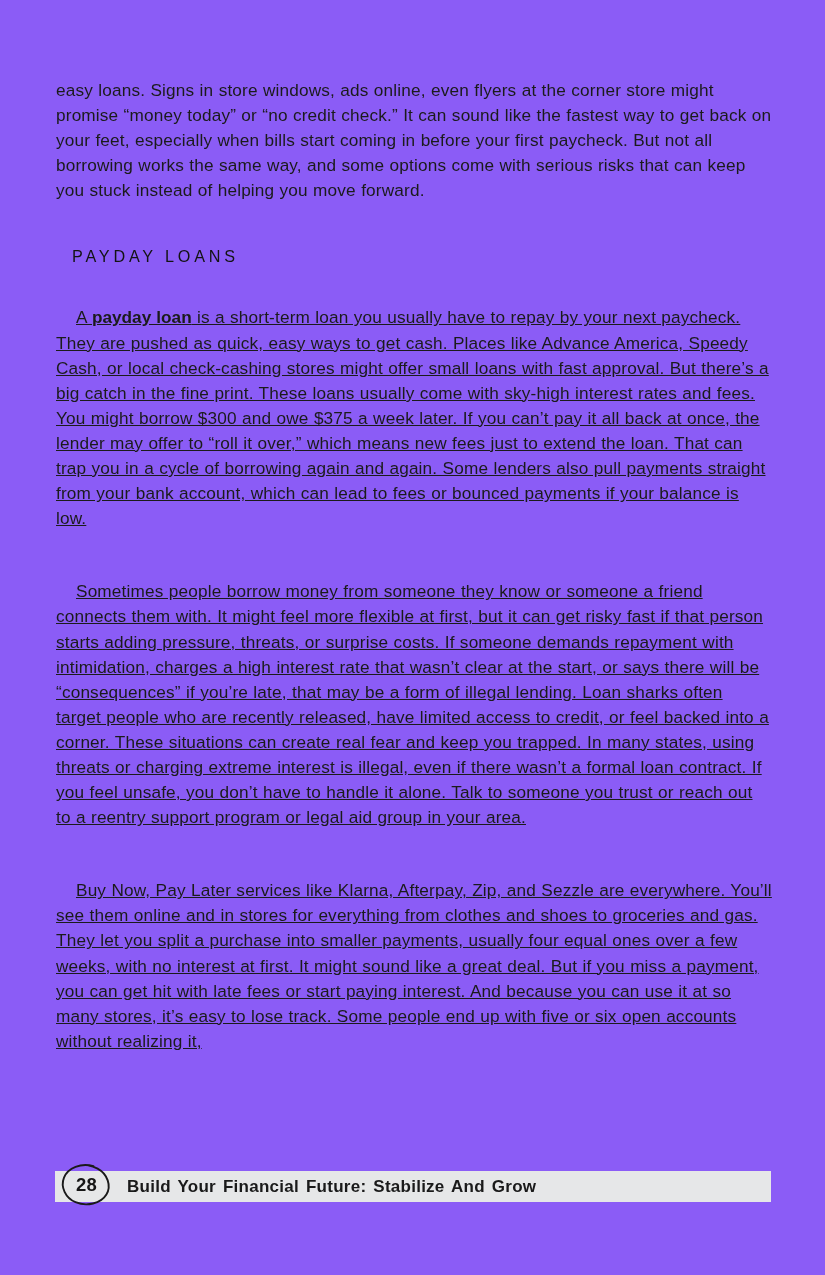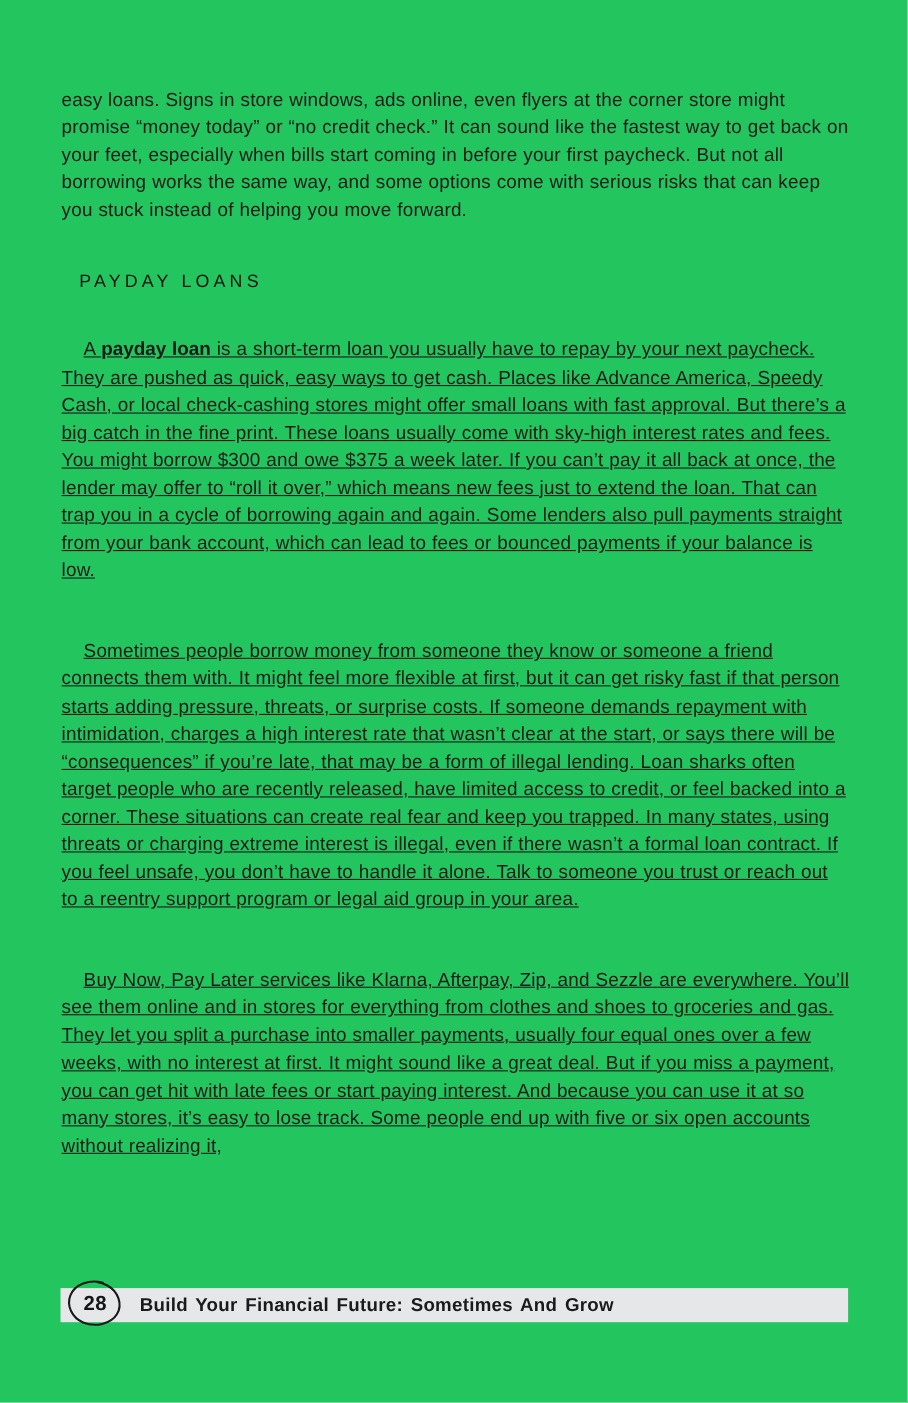--- a/index.html
+++ b/index.html
@@ -15,21 +15,21 @@
     color: #1a1a1a;
     overflow: hidden;
   }
 
   .page {
     position: absolute;
     left: 0;
     top: 0;
     width: 825px;
     height: 1275px;
-    background: #22c55e;
+    background: #8b5cf6;
   }
 
   .content {
     position: absolute;
     left: 56px;
     top: 78px;
     width: 716px;
   }
 
   p.body-text {
@@ -171,17 +171,17 @@
       <svg viewBox="0 0 58 52" xmlns="http://www.w3.org/2000/svg">
         <path d="M36.5 7.2 C 24.0 3.6, 11.0 8.8, 7.0 18.6
                  C 3.2 28.0, 8.5 38.9, 18.5 43.2
                  C 29.5 47.9, 44.0 44.6, 49.4 35.6
                  C 54.6 26.9, 50.6 15.0, 40.6 9.6
                  C 37.6 8.0, 34.2 6.9, 31.0 6.4" fill="none" stroke="#1a1a1a" stroke-width="1.9" stroke-linecap="round" stroke-linejoin="round"></path>
       </svg>
       <div class="page-number-text">28</div>
     </div>
 
-    <div class="running-title">Build Your Financial Future: Sometimes And Grow</div>
+    <div class="running-title">Build Your Financial Future: Stabilize And Grow</div>
 
   </div>
 
 </div>
 
 </body></html>

